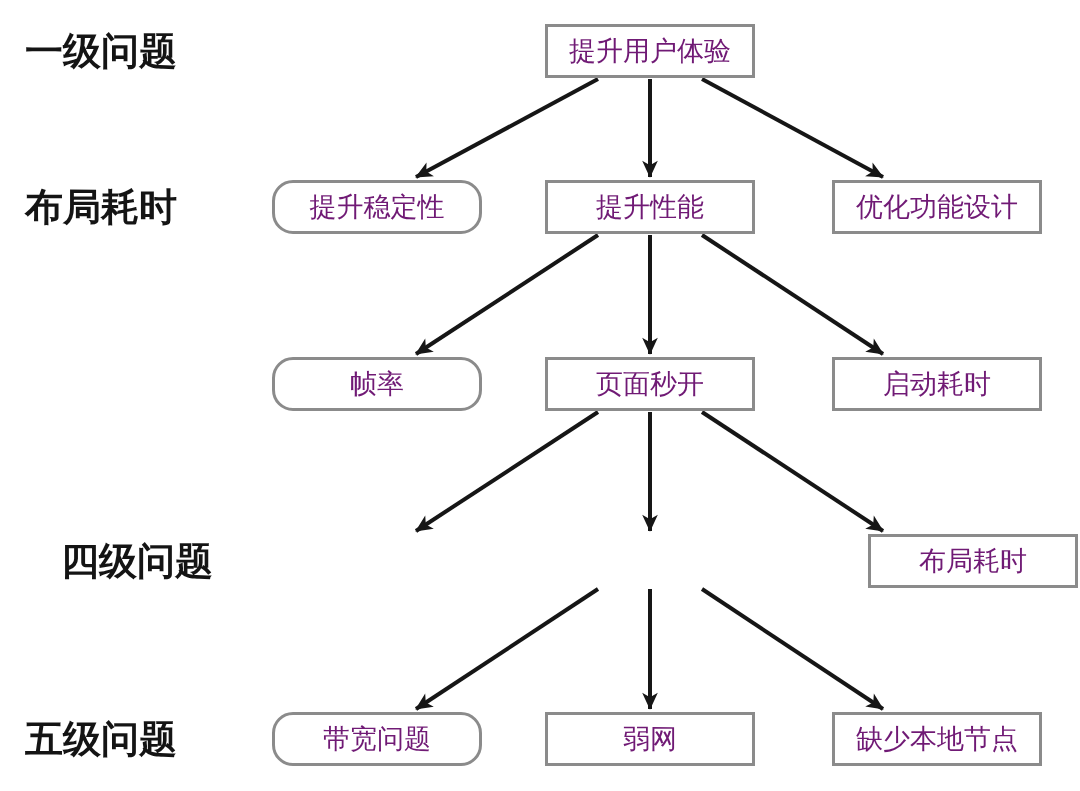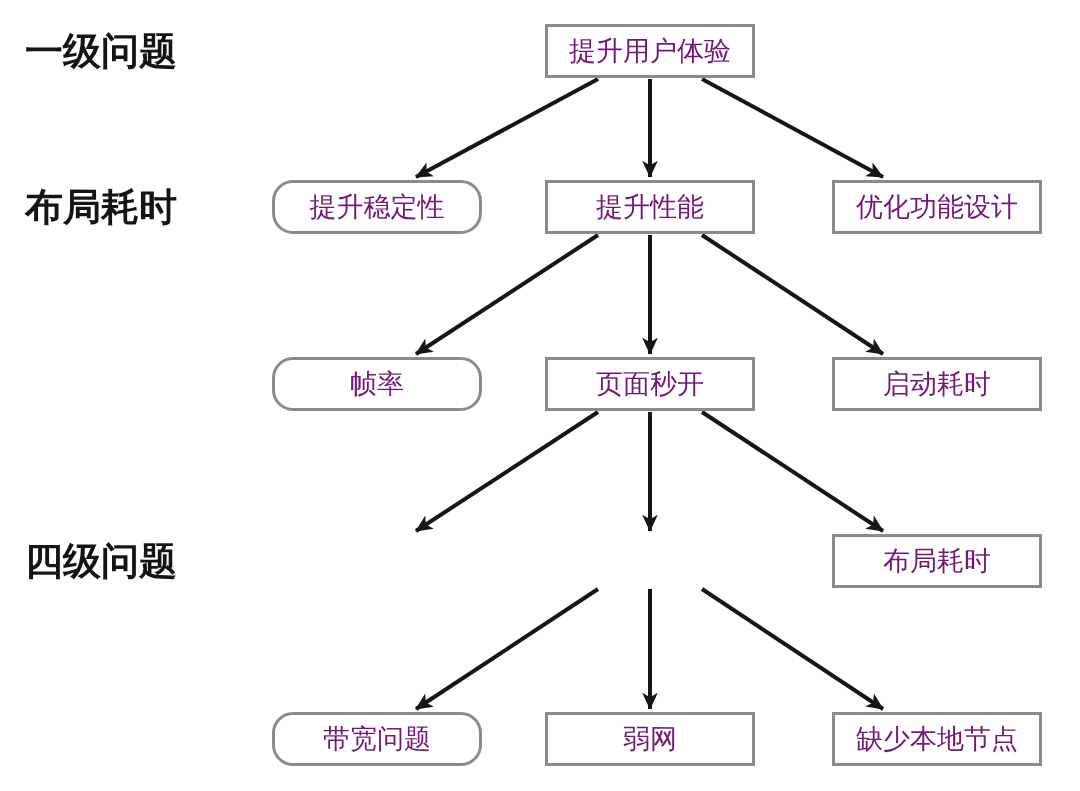--- a/index.html
+++ b/index.html
@@ -40,21 +40,21 @@
     box-sizing: content-box;
   }
   
   .col-l { left: 272px; border-radius: 21px; }
   .col-m { left: 545px; }
   .col-r { left: 832px; }
   
   .row-1 { top: 24px;  }
   .row-2 { top: 180px; }
   .row-3 { top: 357px; }
-  .row-4 { top: 534px; }
+  .row-4 { top: 534px; margin-left: 36px; }
   .row-5 { top: 712px; }
 </style>
 </head>
 <body>
 
 <div class="canvas" id="canvas">
 
   <svg class="arrows-layer" id="arrows" width="1080" height="791" viewBox="0 0 1080 791" xmlns="http://www.w3.org/2000/svg">
     <defs>
       <marker id="arrowhead" viewBox="0 0 10 10" refX="9.5" refY="5" markerWidth="21" markerHeight="17" markerUnits="userSpaceOnUse" orient="auto">
@@ -71,20 +71,21 @@
       <line x1="650" y1="412" x2="650" y2="531" stroke="#161616" stroke-width="4" marker-end="url(#arrowhead)"></line>
       <line x1="702" y1="412" x2="883" y2="531" stroke="#161616" stroke-width="4" marker-end="url(#arrowhead)"></line>
       <line x1="598" y1="589" x2="416" y2="709" stroke="#161616" stroke-width="4" marker-end="url(#arrowhead)"></line>
       <line x1="650" y1="589" x2="650" y2="709" stroke="#161616" stroke-width="4" marker-end="url(#arrowhead)"></line>
       <line x1="702" y1="589" x2="883" y2="709" stroke="#161616" stroke-width="4" marker-end="url(#arrowhead)"></line>
     </svg>
 
   <div class="row-label row-1">一级问题</div>
   <div class="row-label row-2">布局耗时</div>
   <div class="row-label row-4">四级问题</div>
+  <div class="row-label row-5">五级问题</div>
 
   <div class="node row-1 col-m">提升用户体验</div>
 
   <div class="node row-2 col-l">提升稳定性</div>
   <div class="node row-2 col-m">提升性能</div>
   <div class="node row-3 col-l">帧率</div>
 
   <div class="node row-2 col-r">优化功能设计</div>
   <div class="node row-3 col-m">页面秒开</div>
   <div class="node row-3 col-r">启动耗时</div>

